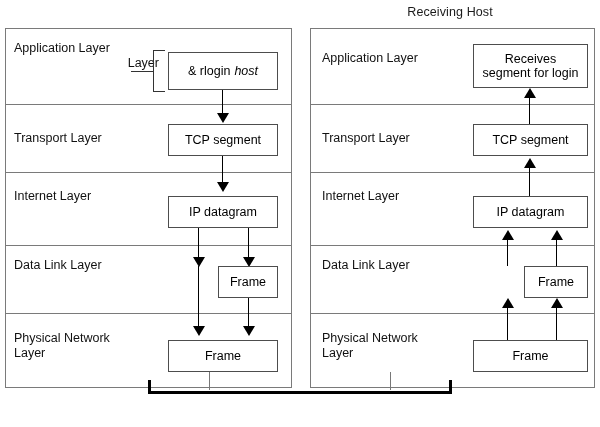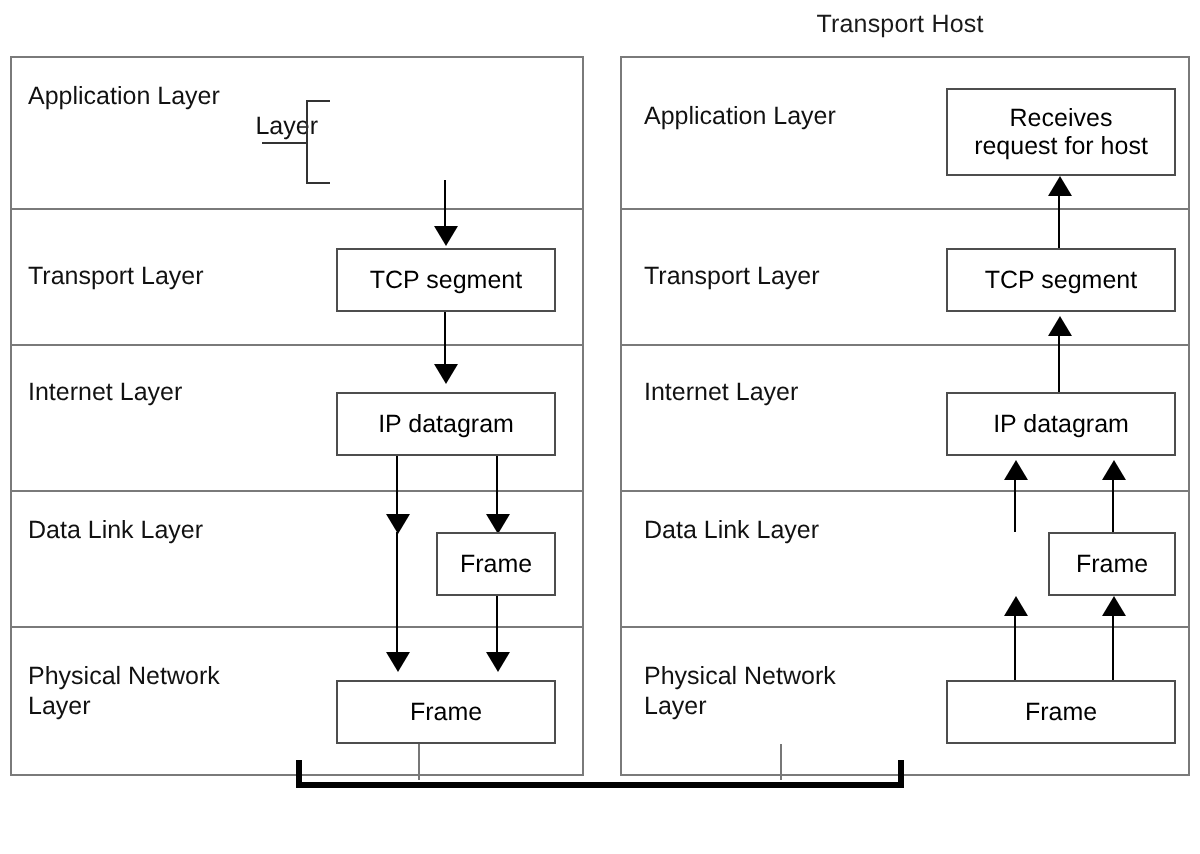--- a/index.html
+++ b/index.html
@@ -127,21 +127,21 @@
     position: absolute;
     width: 0;
     border-left: 1.6px solid #777777;
   }
 </style>
 </head>
 <body>
 
 <div id="diagram-root">
 
-  <div class="host-title" id="title-receiving">Transport Host</div>
+  <div class="host-title" id="title-receiving">Receiving Host</div>
 
   <div class="host-panel" id="panel-sending"></div>
 
   <div class="layer-divider" style="left:5px; top:104px; width:287px;"></div>
   <div class="layer-divider" style="left:5px; top:172px; width:287px;"></div>
   <div class="layer-divider" style="left:5px; top:245px; width:287px;"></div>
   <div class="layer-divider" style="left:5px; top:313px; width:287px;"></div>
 
   <div class="layer-label" style="left:14px; top:41px;">
     <span>Application Layer</span>
@@ -151,20 +151,25 @@
   <div class="layer-label" style="left:14px; top:189px;">Internet Layer</div>
   <div class="layer-label" style="left:14px; top:258px;">Data Link Layer</div>
   <div class="layer-label two-line" style="left:14px; top:331px;">
     <span>Physical Network</span>
     <span class="ll2">Layer</span>
   </div>
 
   <div class="hline" style="left:131px; top:71px; width:22px; border-top-width:1.4px; border-color:#333;"></div>
   <div class="packet-bracket" style="left:153px; top:50px; width:12px; height:42px;"></div>
 
+  <div class="pdu-box" style="left:168px; top:52px; width:110px; height:38px;">
+    <span>&amp; rlogin</span>
+    <span style="width:4px;"></span>
+    <em>host</em>
+  </div>
 
   <div class="vline" style="left:222px; top:90px; height:26px;"></div>
   <div class="arrowhead-down" style="left:217px; top:113px;"></div>
 
   <div class="pdu-box" style="left:168px; top:124px; width:110px; height:32px;">TCP segment</div>
 
   <div class="vline" style="left:222px; top:156px; height:28px;"></div>
   <div class="arrowhead-down" style="left:217px; top:182px;"></div>
 
   <div class="pdu-box" style="left:168px; top:196px; width:110px; height:32px;">IP datagram</div>
@@ -194,21 +199,21 @@
   <div class="layer-label" style="left:322px; top:131px;">Transport Layer</div>
   <div class="layer-label" style="left:322px; top:189px;">Internet Layer</div>
   <div class="layer-label" style="left:322px; top:258px;">Data Link Layer</div>
   <div class="layer-label two-line" style="left:322px; top:331px;">
     <span>Physical Network</span>
     <span class="ll2">Layer</span>
   </div>
 
   <div class="pdu-box wrap" style="left:473px; top:44px; width:115px; height:44px; flex-direction:column;">
     <span>Receives</span>
-    <span>request for host</span>
+    <span>segment for login</span>
   </div>
 
   <div class="vline" style="left:529px; top:96px; height:28px;"></div>
   <div class="arrowhead-up" style="left:524px; top:88px;"></div>
 
   <div class="pdu-box" style="left:473px; top:124px; width:115px; height:32px;">TCP segment</div>
 
   <div class="vline" style="left:529px; top:168px; height:28px;"></div>
   <div class="arrowhead-up" style="left:524px; top:158px;"></div>
 

